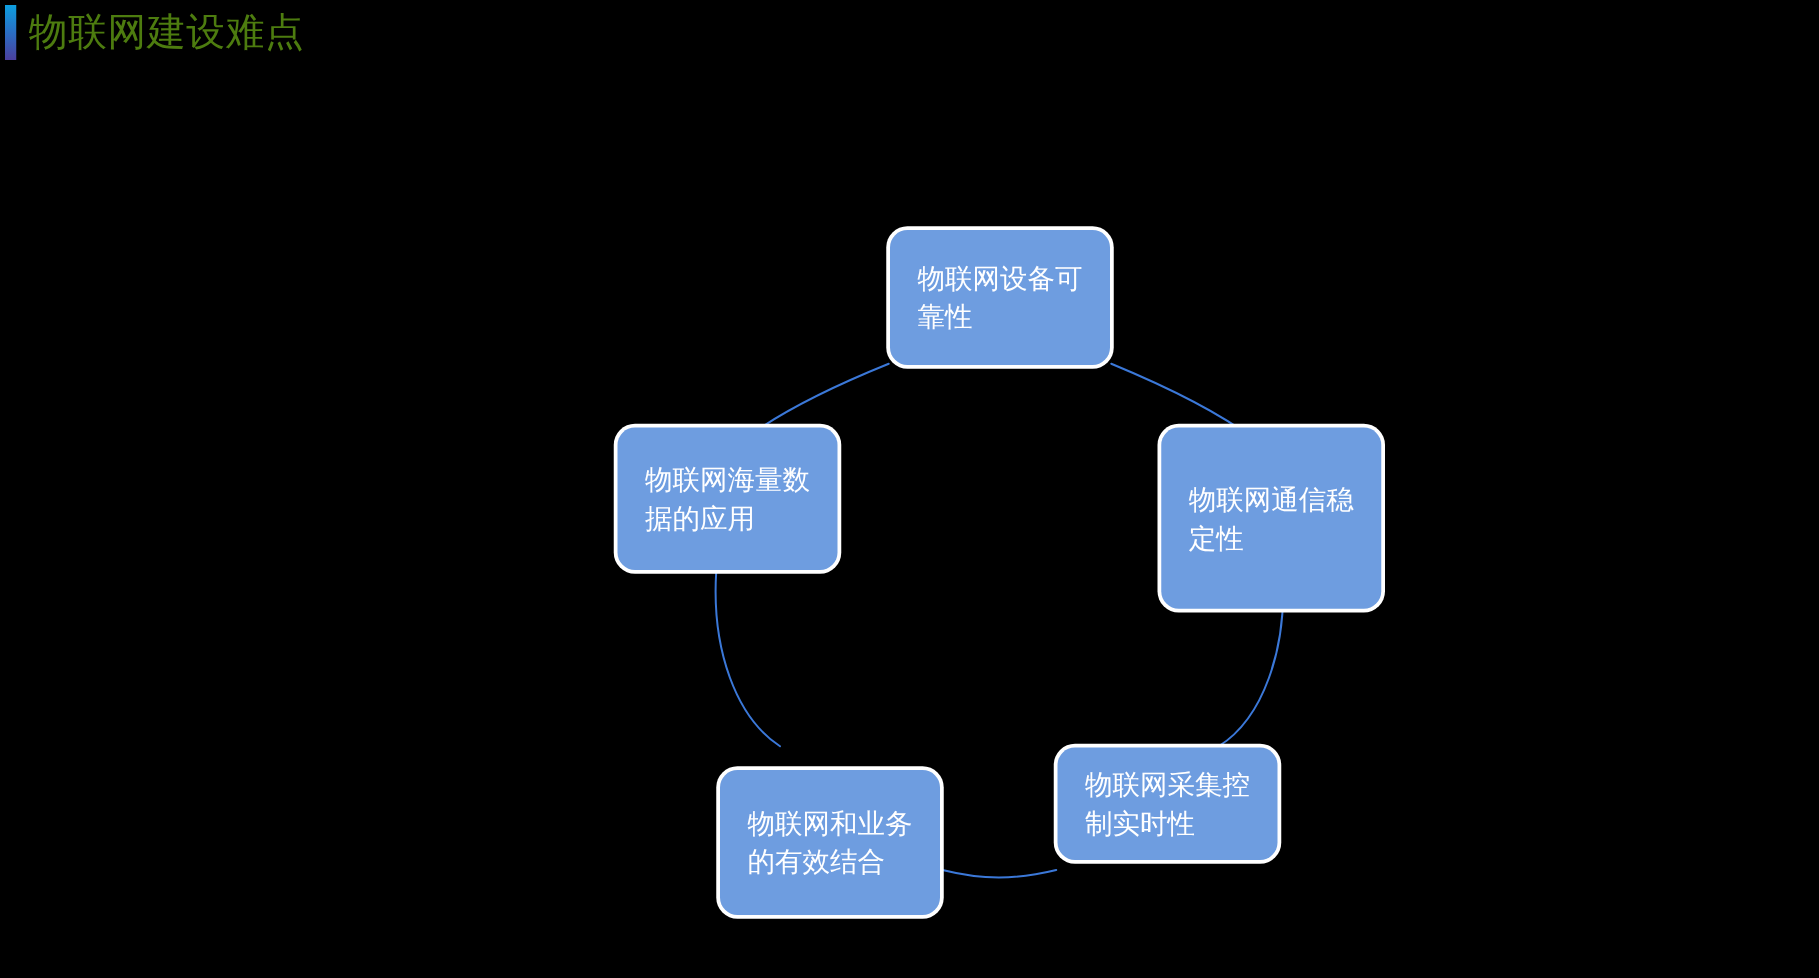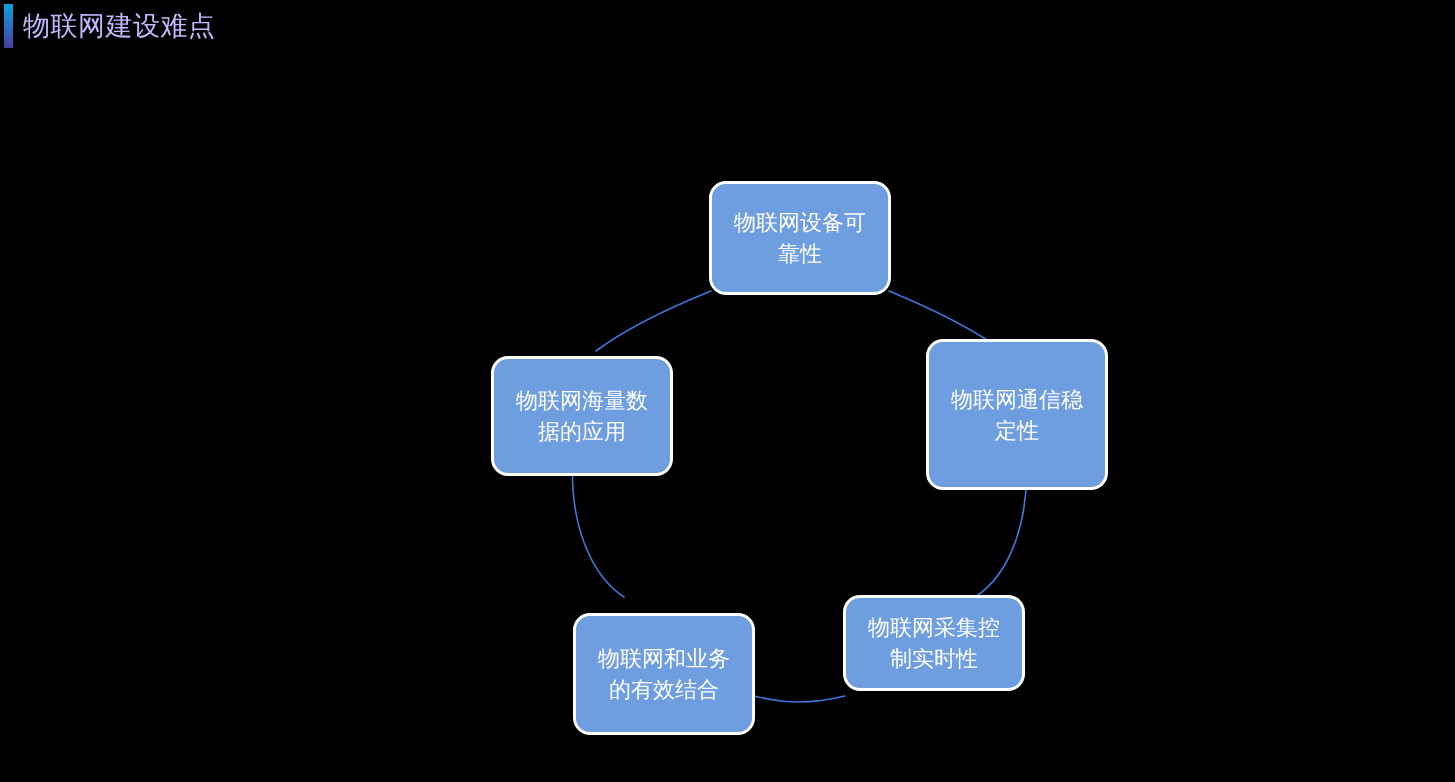--- a/index.html
+++ b/index.html
@@ -32,22 +32,22 @@
     width: 9px;
     height: 44px;
     background: linear-gradient(180deg, #0d9fe0 0%, #2a6ec4 50%, #4b3f9e 100%);
   }
   #title-text {
     position: absolute;
     left: 23px;
     top: 4px;
     height: 44px;
     line-height: 44px;
-    font-size: 27px;
-    color: #c4b5fd;
+    font-size: 31px;
+    color: #4d7c0f;
     letter-spacing: 0.5px;
     white-space: nowrap;
   }
 
   
   #diagram {
     position: absolute;
     left: 0;
     top: 0;
     width: 1455px;
@@ -63,37 +63,36 @@
 
   .node {
     position: absolute;
     box-sizing: border-box;
     background: #6e9de0;
     border-radius: 14px;
     box-shadow: 0 0 0 3px #ffffff;
     display: flex;
     align-items: center;
     justify-content: center;
-    text-align: center;
   }
   .node-label {
     color: #ffffff;
     font-size: 22px;
     line-height: 31px;
     padding: 0 12px;
     white-space: pre-line;
     word-break: break-all;
   }
 
   
   #node-0 { left: 712px; top: 184px;  width: 176px; height: 108px; }
   #node-1 { left: 929px; top: 342px;  width: 176px; height: 145px; }
   #node-2 { left: 846px; top: 598px;  width: 176px; height: 90px; }
   #node-3 { left: 576px; top: 598px;  width: 176px; height: 116px; margin-top: 18px; }
-  #node-4 { left: 494px; top: 342px;  width: 176px; height: 114px; margin-top: 17px; }
+  #node-4 { left: 494px; top: 342px;  width: 176px; height: 114px; }
 </style>
 </head>
 <body>
 
 <div id="title-bar">
   <div id="title-accent"></div>
   <div id="title-text">物联网建设难点</div>
 </div>
 
 <div id="diagram">

